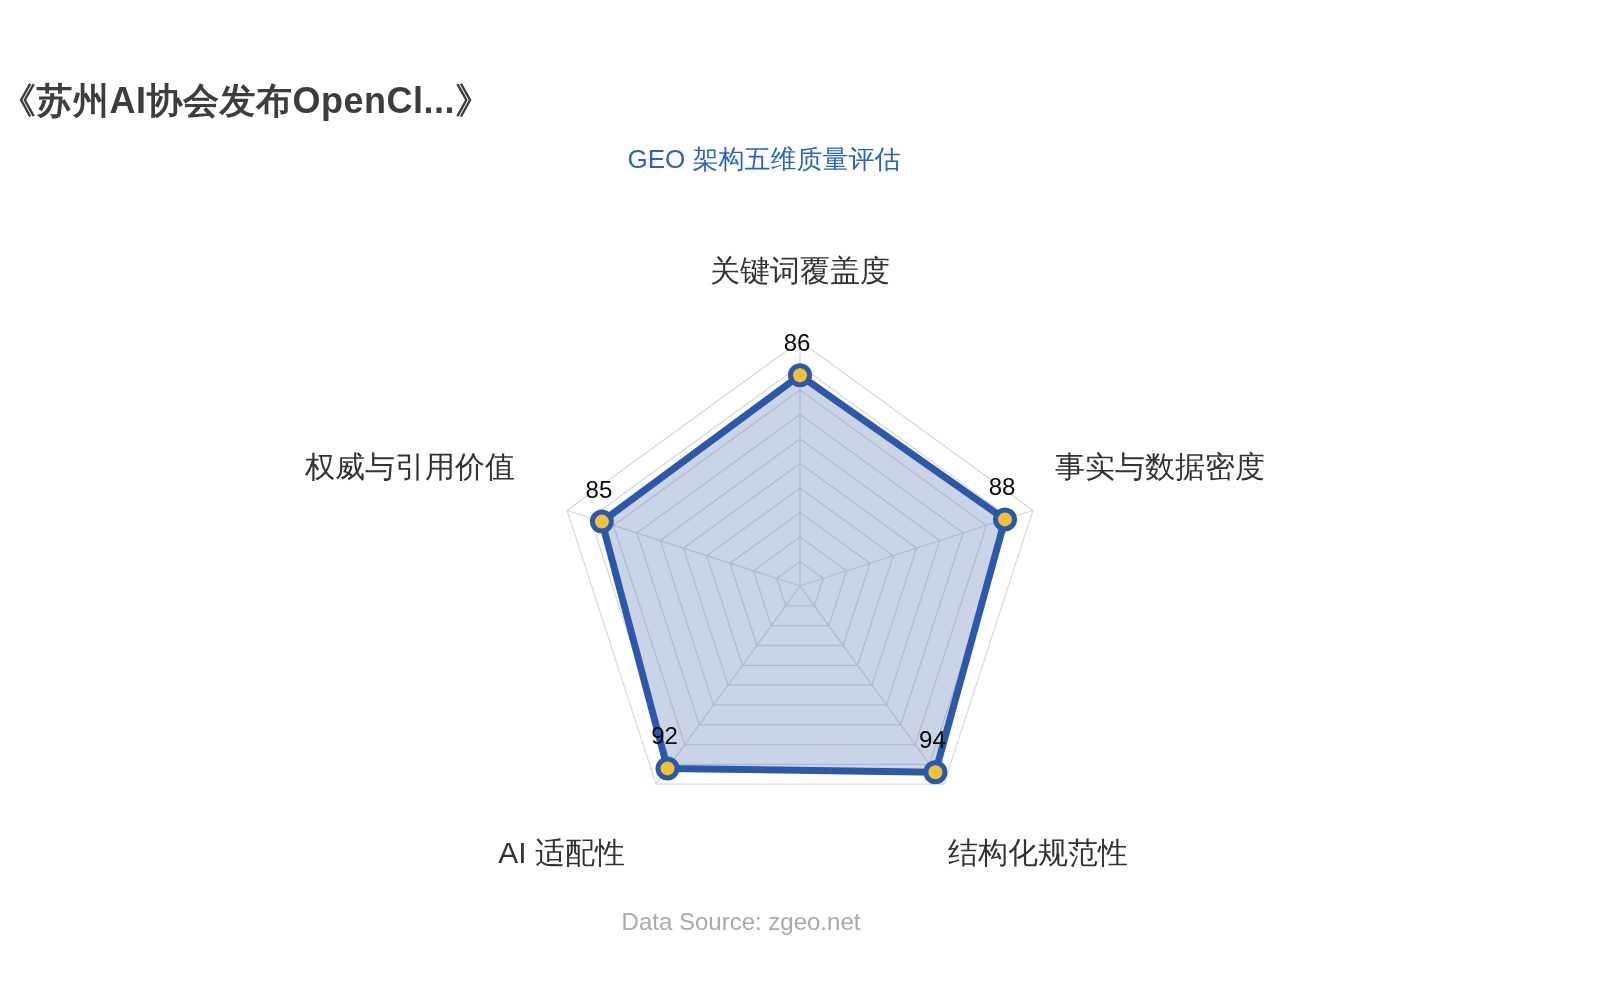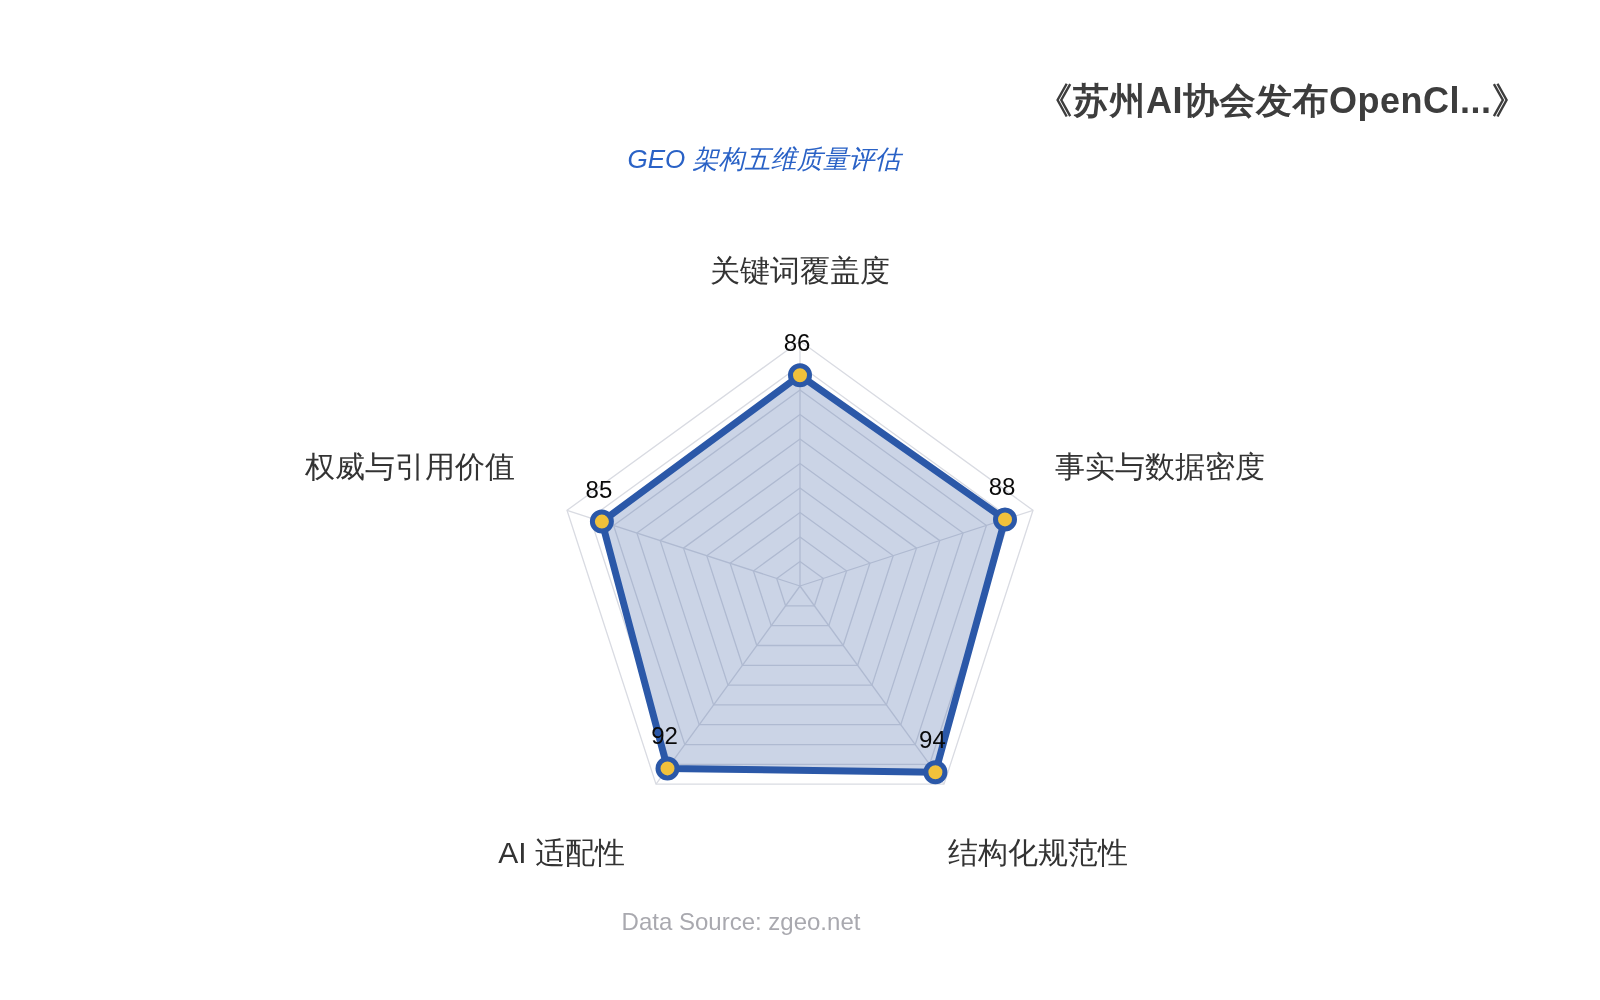--- a/index.html
+++ b/index.html
@@ -9,38 +9,37 @@
     width: 1600px;
     height: 1000px;
     background: #ffffff;
     overflow: hidden;
   }
   .chart-title {
     position: absolute;
     top: 80px;
     left: 0;
     width: 1528px;
-    text-align: right;
+    text-align: left;
     font-size: 36px;
     font-weight: 600;
     line-height: 1.15;
     color: #3d3d3d;
     letter-spacing: 0.5px;
   }
   .chart-subtitle {
     position: absolute;
     top: 145px;
     left: 0;
     width: 1528px;
     text-align: center;
     font-size: 26px;
     font-weight: 400;
     line-height: 1.15;
     color: #2a62c6;
-    font-style: italic;
   }
   .radar-svg {
     position: absolute;
     top: 0;
     left: 0;
   }
   .source-note {
     position: absolute;
     top: 908px;
     left: 0;

